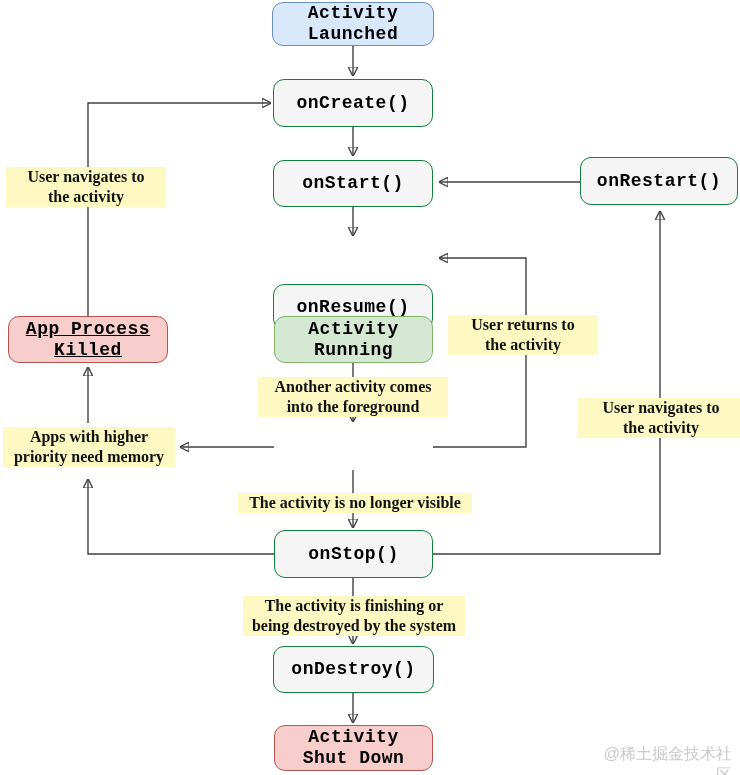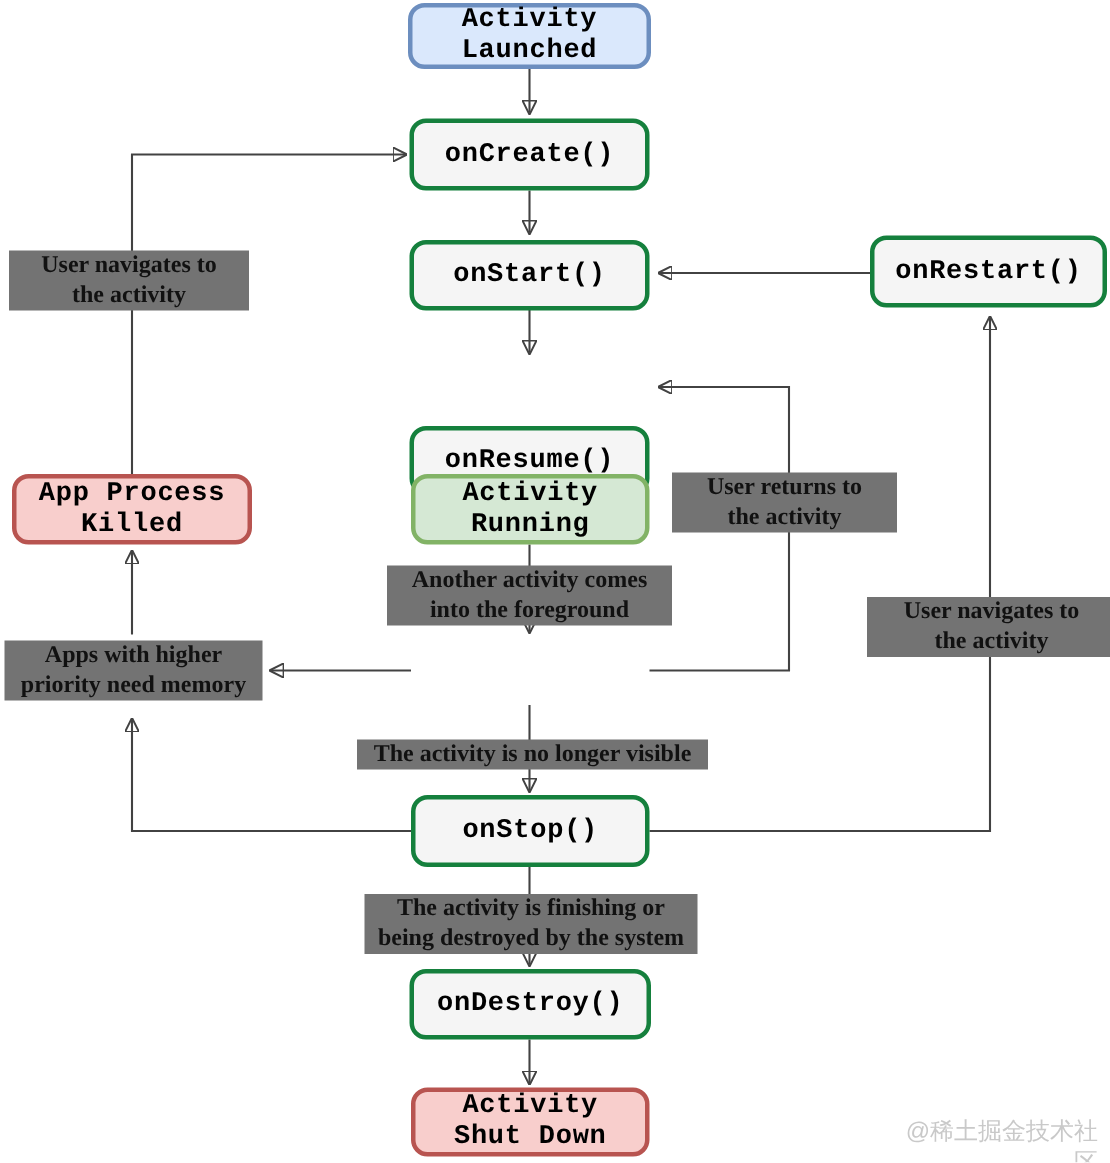--- a/index.html
+++ b/index.html
@@ -7,21 +7,21 @@
     position:relative;
     width:740px;height:775px;
     background:#ffffff;
     overflow:hidden;
     font-family:"Liberation Serif","DejaVu Serif",serif;
   }
   .layer{position:absolute;left:0;top:0;}
   .node{
     position:absolute;
     box-sizing:border-box;
-    border:3px solid #15803d;
+    border:1px solid #15803d;
     border-radius:11px;
     background:#f5f5f5;
     display:flex;align-items:center;justify-content:center;
     text-align:center;
     font-family:"Liberation Mono","DejaVu Sans Mono",monospace;
     font-weight:bold;
     font-size:18px;
     letter-spacing:0.5px;
     line-height:21px;
     color:#000;
@@ -32,21 +32,21 @@
   .node.green{background:#d5e8d4;border-color:#82b366;}
   .node.red{background:#f8cecc;border-color:#b85450;}
   .label{
     position:absolute;
     text-align:center;
     font-family:"Liberation Serif","DejaVu Serif",serif;
     font-weight:bold;
     font-size:16px;
     line-height:20px;
     color:#111;
-    background:#737373;
+    background:#fef9c3;
     white-space:pre-line;
     z-index:2;
   }
   .watermark{
     position:absolute;
     font-family:"Liberation Sans","DejaVu Sans",sans-serif;
     font-size:16px;
     color:#c9c9c9;
     text-align:right;
     z-index:2;
@@ -97,21 +97,21 @@
   <div class="label" style="left:238px;top:493px;width:234px;">The activity is no longer visible</div>
 
   <div class="node blue" style="left:272px;top:2px;width:162px;height:44px;">Activity
 Launched</div>
   <div class="node" style="left:273px;top:79px;width:160px;height:48px;">onCreate()</div>
   <div class="node" style="left:273px;top:160px;width:160px;height:47px;">onStart()</div>
   <div class="node" style="left:580px;top:157px;width:158px;height:48px;">onRestart()</div>
   <div class="node" style="left:273px;top:238px;width:160px;height:46px;margin-top:46px;">onResume()</div>
   <div class="node green" style="left:274px;top:316px;width:159px;height:47px;">Activity
 Running</div>
-  <div class="node red" style="left:8px;top:316px;width:160px;height:47px;">App Process
+  <div class="node red" style="left:8px;top:316px;width:160px;height:47px;text-decoration:underline;">App Process
 Killed</div>
   <div class="node" style="left:273px;top:646px;width:161px;height:47px;">onDestroy()</div>
   <div class="node" style="left:274px;top:530px;width:159px;height:48px;">onStop()</div>
   <div class="node red" style="left:274px;top:725px;width:159px;height:46px;">Activity
 Shut Down</div>
 
   <div class="watermark" style="left:590px;top:744px;width:142px;">@稀土掘金技术社区</div>
 </div>
 
 </body></html>

